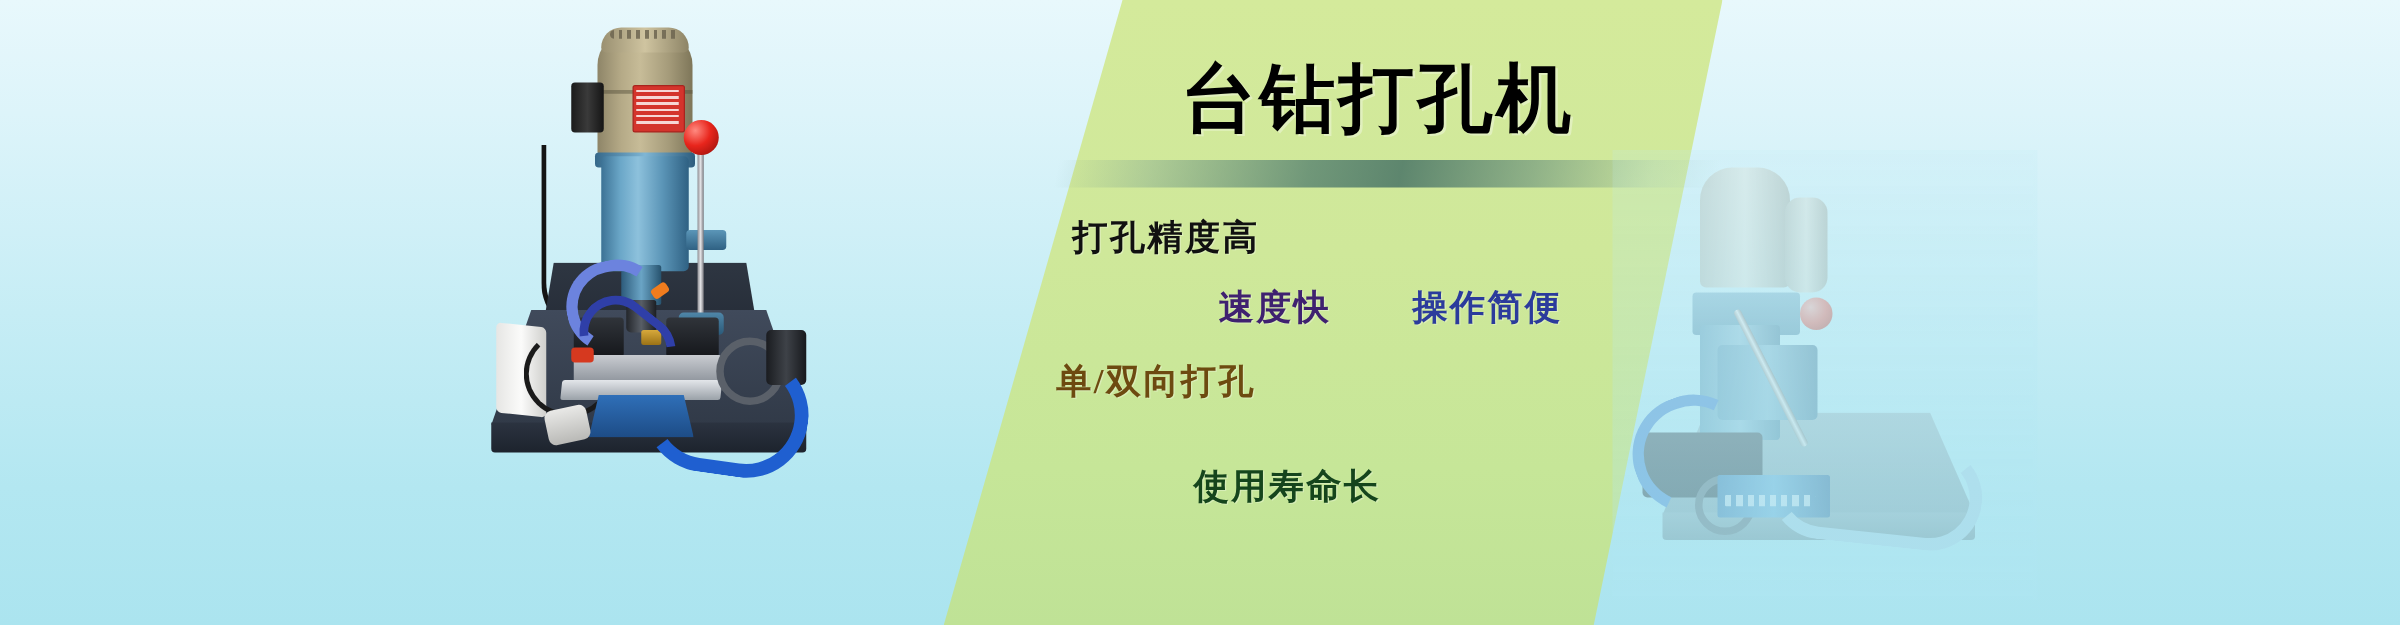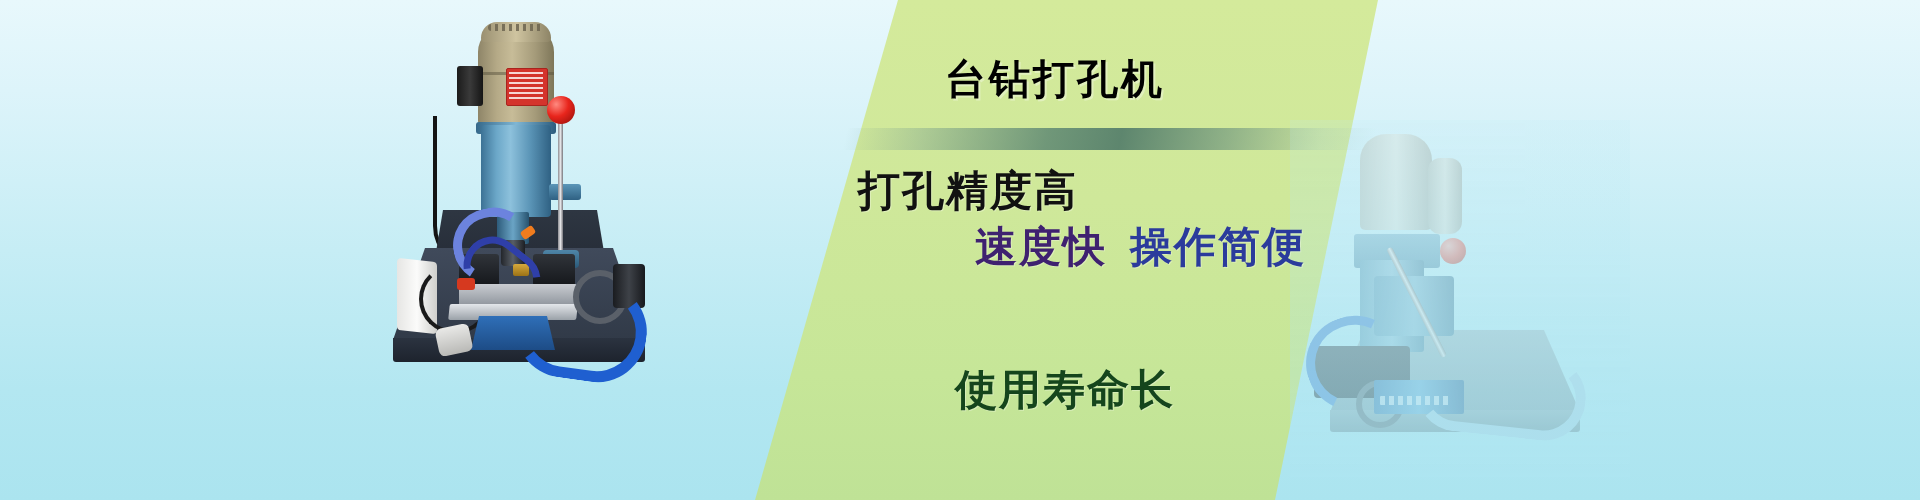--- a/index.html
+++ b/index.html
@@ -27,27 +27,27 @@
       rgba(110,150,140,0.35) 14%,
       rgba(75,120,108,0.72) 38%,
       rgba(68,112,100,0.82) 52%,
       rgba(90,132,120,0.55) 72%,
       rgba(140,175,165,0.18) 90%,
       rgba(160,190,180,0) 100%);
   }
   
   .title{
     position:absolute;left:945px;top:44px;
-    font-size:41px;line-height:70px;font-weight:bold;letter-spacing:3px;
+    font-size:60px;line-height:70px;font-weight:bold;letter-spacing:3px;
     color:#000;white-space:nowrap;
     text-shadow:2px 2px 0 rgba(255,255,255,0.35);
   }
   .feature{
     position:absolute;white-space:nowrap;font-weight:bold;
-    font-size:42px;letter-spacing:2px;line-height:38px;
+    font-size:28px;letter-spacing:2px;line-height:38px;
     text-shadow:1px 1px 0 rgba(255,255,255,0.30);
   }
   .f-accuracy{left:858px;top:172px;color:#111111;}
   .f-range   {left:1052px;top:170px;color:#d2880f;}
   .f-speed   {left:975px;top:228px;color:#3f2170;}
   .f-easy    {left:1130px;top:228px;color:#2b3b9c;}
   .f-dir     {left:845px;top:287px;color:#6d4a10;}
   .f-ball    {left:1070px;top:287px;color:#0b6f7a;}
   .f-life    {left:955px;top:371px;color:#15451c;}
 
@@ -363,15 +363,16 @@
     <div class="tube2"></div>
     <div class="tube"></div>
     <div class="haze"></div>
   </div>
 
   <div class="title">台钻打孔机</div>
 
   <div class="feature f-accuracy">打孔精度高</div>
   <div class="feature f-easy">操作简便</div>
   <div class="feature f-speed">速度快</div>
+  <div class="feature f-dir">单/双向打孔</div>
   <div class="feature f-life">使用寿命长</div>
 
 </div>
 
 </body></html>

